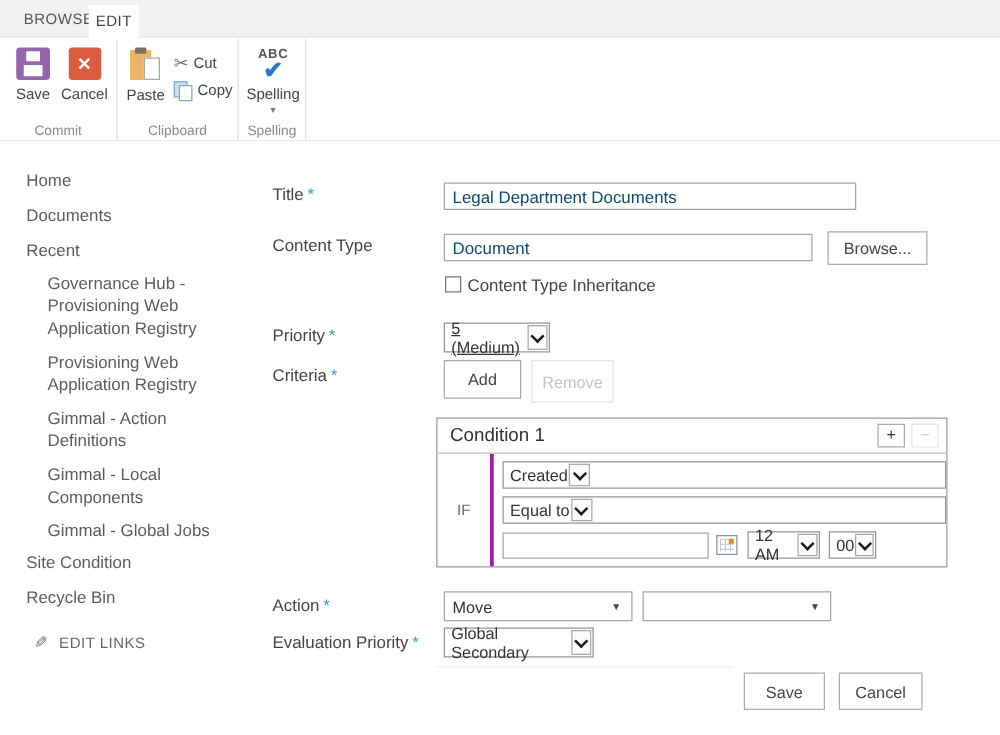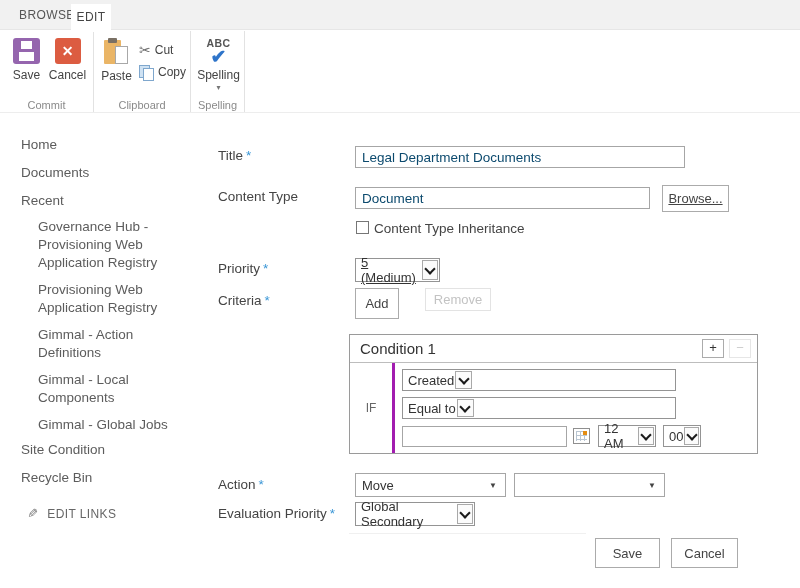--- a/index.html
+++ b/index.html
@@ -84,21 +84,21 @@
   .cond-header { position:relative; height:28px; border-bottom:1px solid #bdbdbd;
     display:flex; align-items:center; padding-left:10px; font-size:15px; color:#333; }
   .pm-wrap { position:absolute; right:6px; top:4px; display:flex; gap:5px; }
   .pm { width:22px; height:19px; border:1px solid #ababab; background:#fff; font-size:13px;
     line-height:16px; text-align:center; color:#333; cursor:pointer; }
   .pm.disabled { border-color:#e6e6e6; color:#ccc; cursor:default; }
   .cond-body { display:flex; height:90px; }
   .if-cell { width:45px; border-right:3px solid #a21caf; display:flex; align-items:center;
     justify-content:center; font-size:12px; color:#666; }
   .cond-fields { padding:6px 0 0 7px; }
-  .cond-sel { width:274px; height:22px; margin-bottom:6px; }
+  .cond-sel { width:355px; height:22px; margin-bottom:6px; }
   .date-row { display:flex; align-items:center; margin-top:1px; }
   .cal { width:17px; height:16px; border:1px solid #8f8f8f; background:#fff; position:relative;
     margin-left:6px; cursor:pointer; }
   .cal::before { content:""; position:absolute; inset:2px;
     background-image:linear-gradient(to right,#b9c6d2 1px,transparent 1px),
                      linear-gradient(to bottom,#b9c6d2 1px,transparent 1px);
     background-size:4px 4px; }
   .cal::after { content:""; position:absolute; top:2px; right:2px; width:4px; height:4px; background:#e38d13; }
 
   .footer-line { position:absolute; left:349px; top:533px; width:237px; height:1px; background:#f0f0f0; }
@@ -180,38 +180,38 @@
   </div>
 </div>
 
 <div class="flabel" style="left:218px; top:148px;">
   <span>Title</span><span class="req">*</span>
 </div>
 <input class="tinput abs" style="left: 355px; top: 146px; width: 330px;" value="Legal Department Documents">
 
 <div class="flabel" style="left:218px; top:189px;">Content Type</div>
 <input class="tinput abs" style="left: 355px; top: 187px; width: 295px;" value="Document">
-<div class="btn" style="left:662px; top:185px; width:67px; height:27px;text-decoration:underline;">Browse...</div>
+<div class="btn" style="left:662px; top:185px; width:80px; height:27px;">Browse...</div>
 
 <div class="cb" style="left:356px; top:221px;"></div>
 <div class="flabel" style="left:374px; top:221px;">Content Type Inheritance</div>
 
 <div class="flabel" style="left:218px; top:261px;">
   <span>Priority</span><span class="req">*</span>
 </div>
 <div class="sel abs" style="left:355px; top:258px; width:85px; height:24px;text-decoration:underline;">
   <span>5 (Medium)</span>
   <span class="chev"></span>
 </div>
 
 <div class="flabel" style="left:218px; top:293px;">
   <span>Criteria</span><span class="req">*</span>
 </div>
-<div class="btn" style="left:355px; top:288px; width:44px; height:31px;">Add</div>
-<div class="btn disabled" style="left:425px; top:288px; width:66px; height:23px;">Remove</div>
+<div class="btn" style="left:355px; top:288px; width:62px; height:31px;">Add</div>
+<div class="btn disabled" style="left:425px; top:288px; width:66px; height:34px;">Remove</div>
 
 <div class="cond-box">
   <div class="cond-header">
     <span>Condition 1</span>
     <span class="pm-wrap">
       <span class="pm">+</span>
       <span class="pm disabled">−</span>
     </span>
   </div>
   <div class="cond-body">

